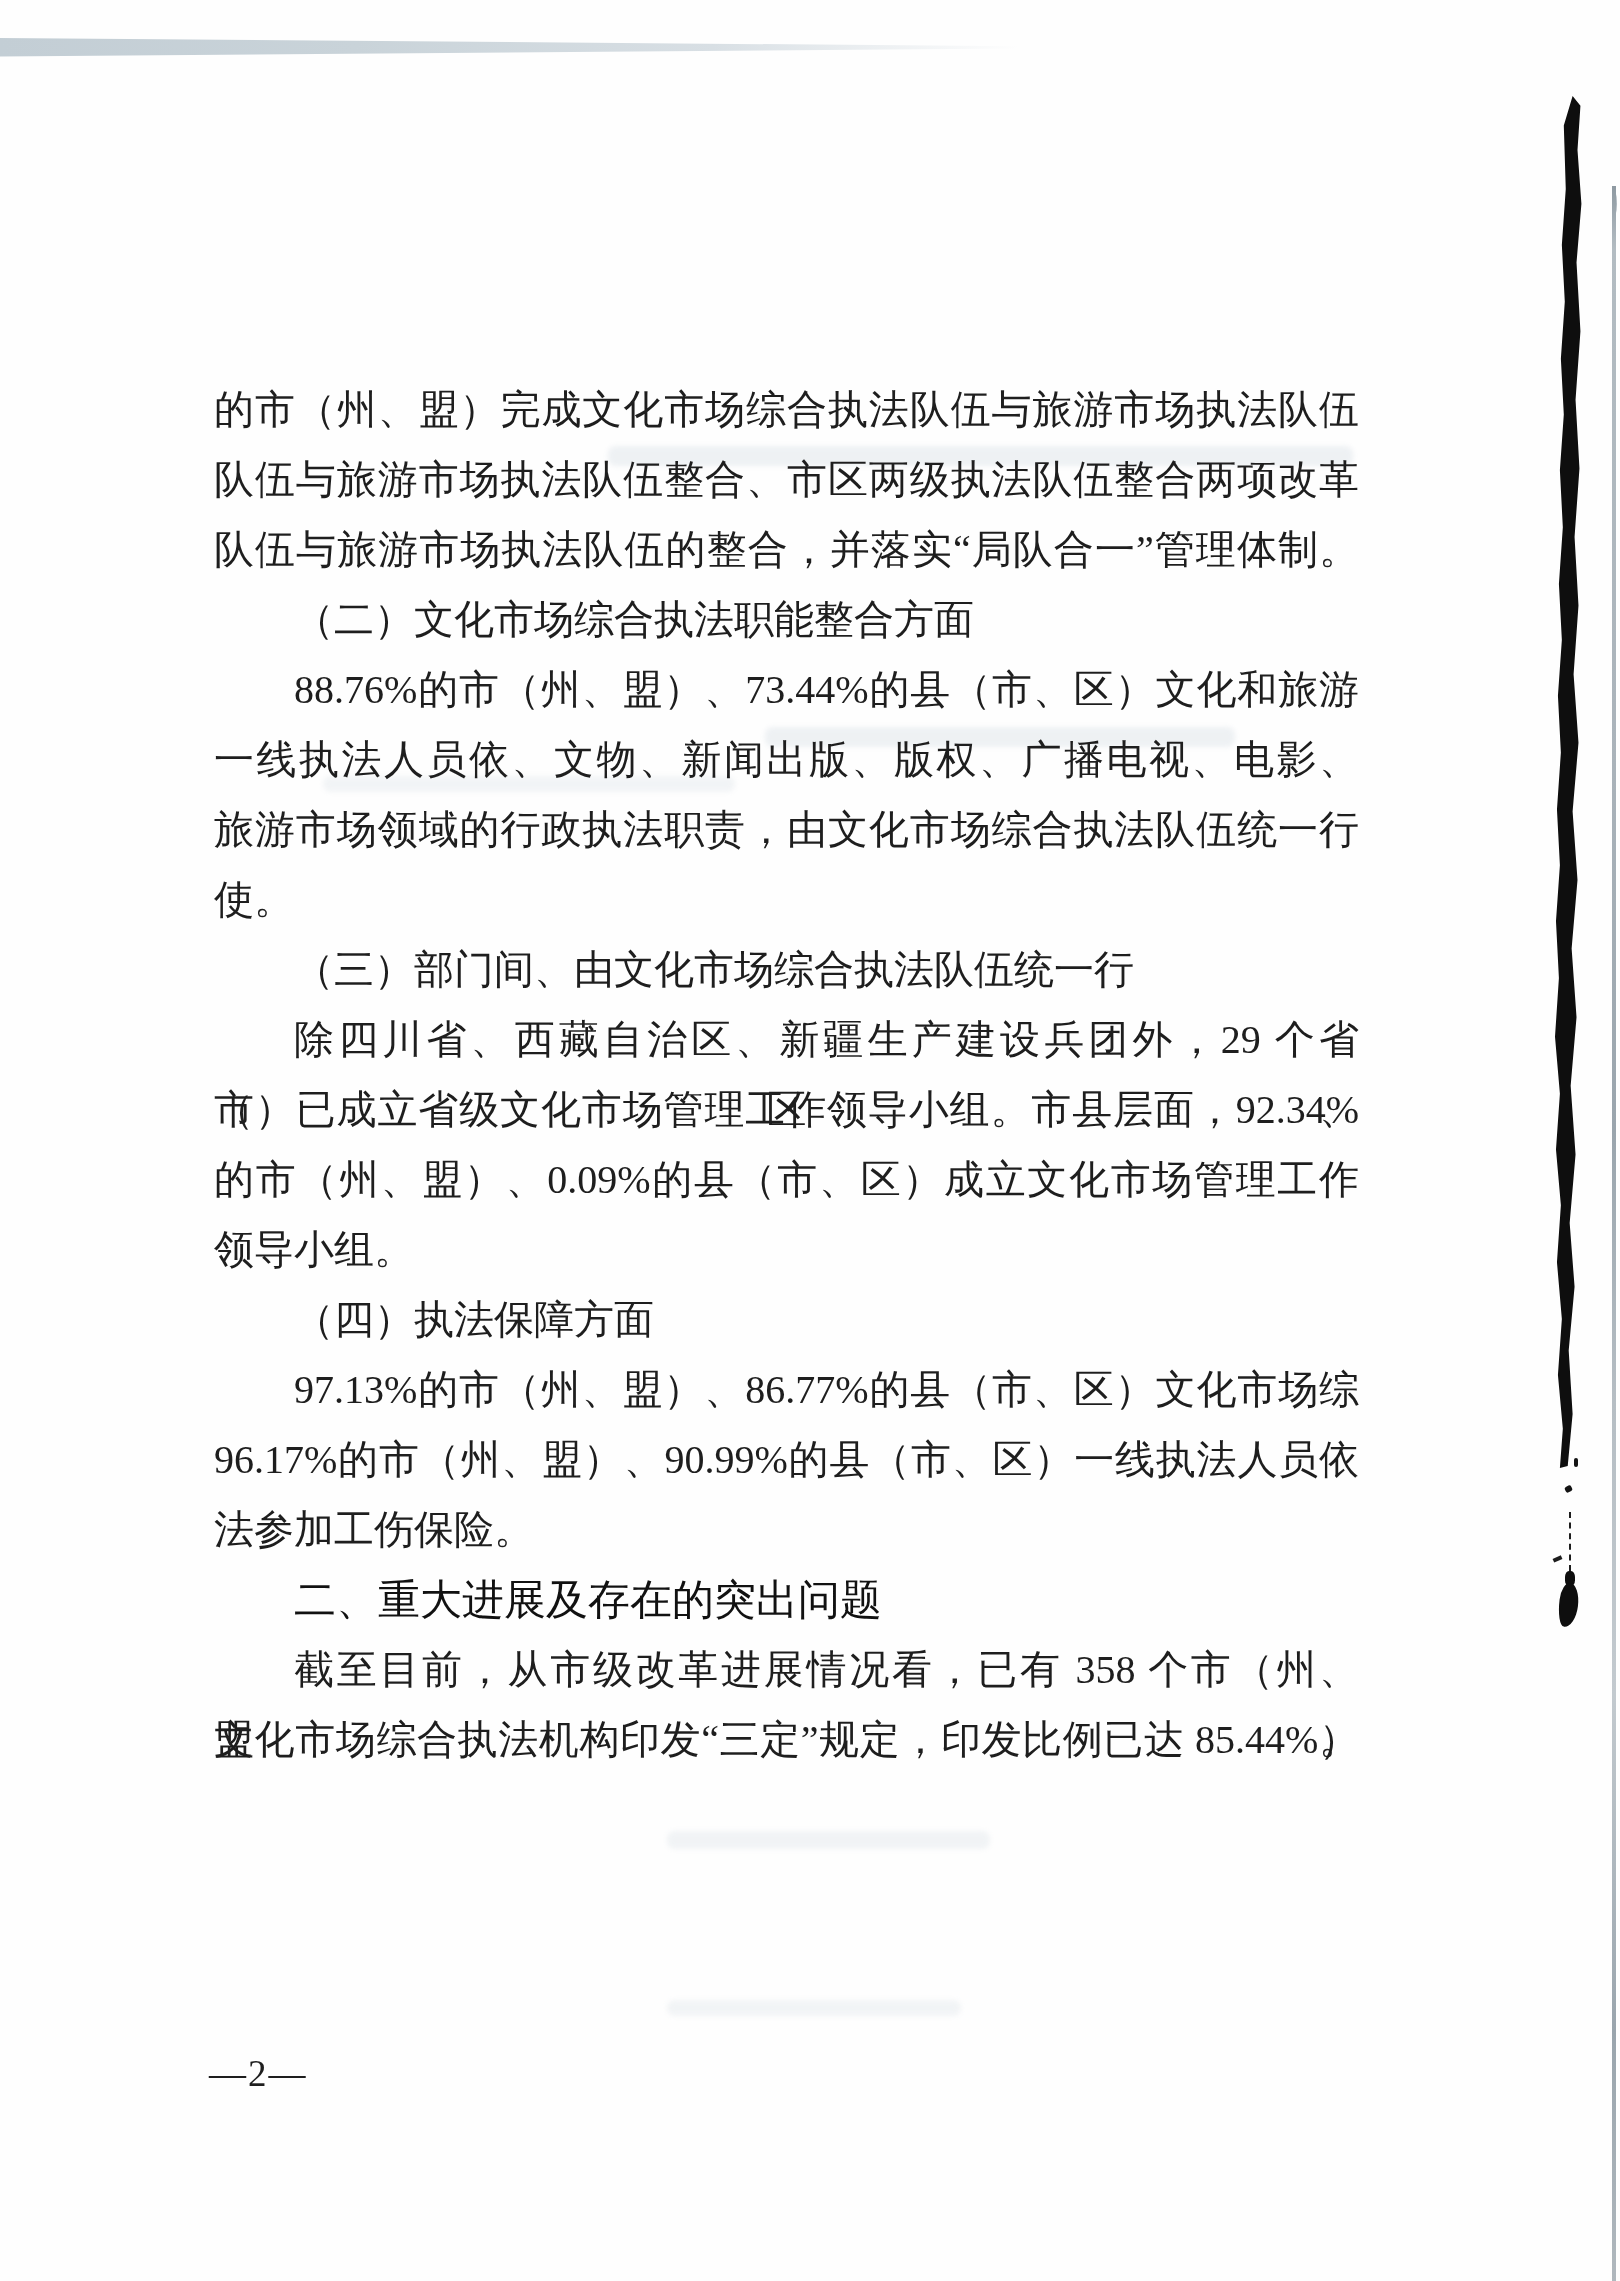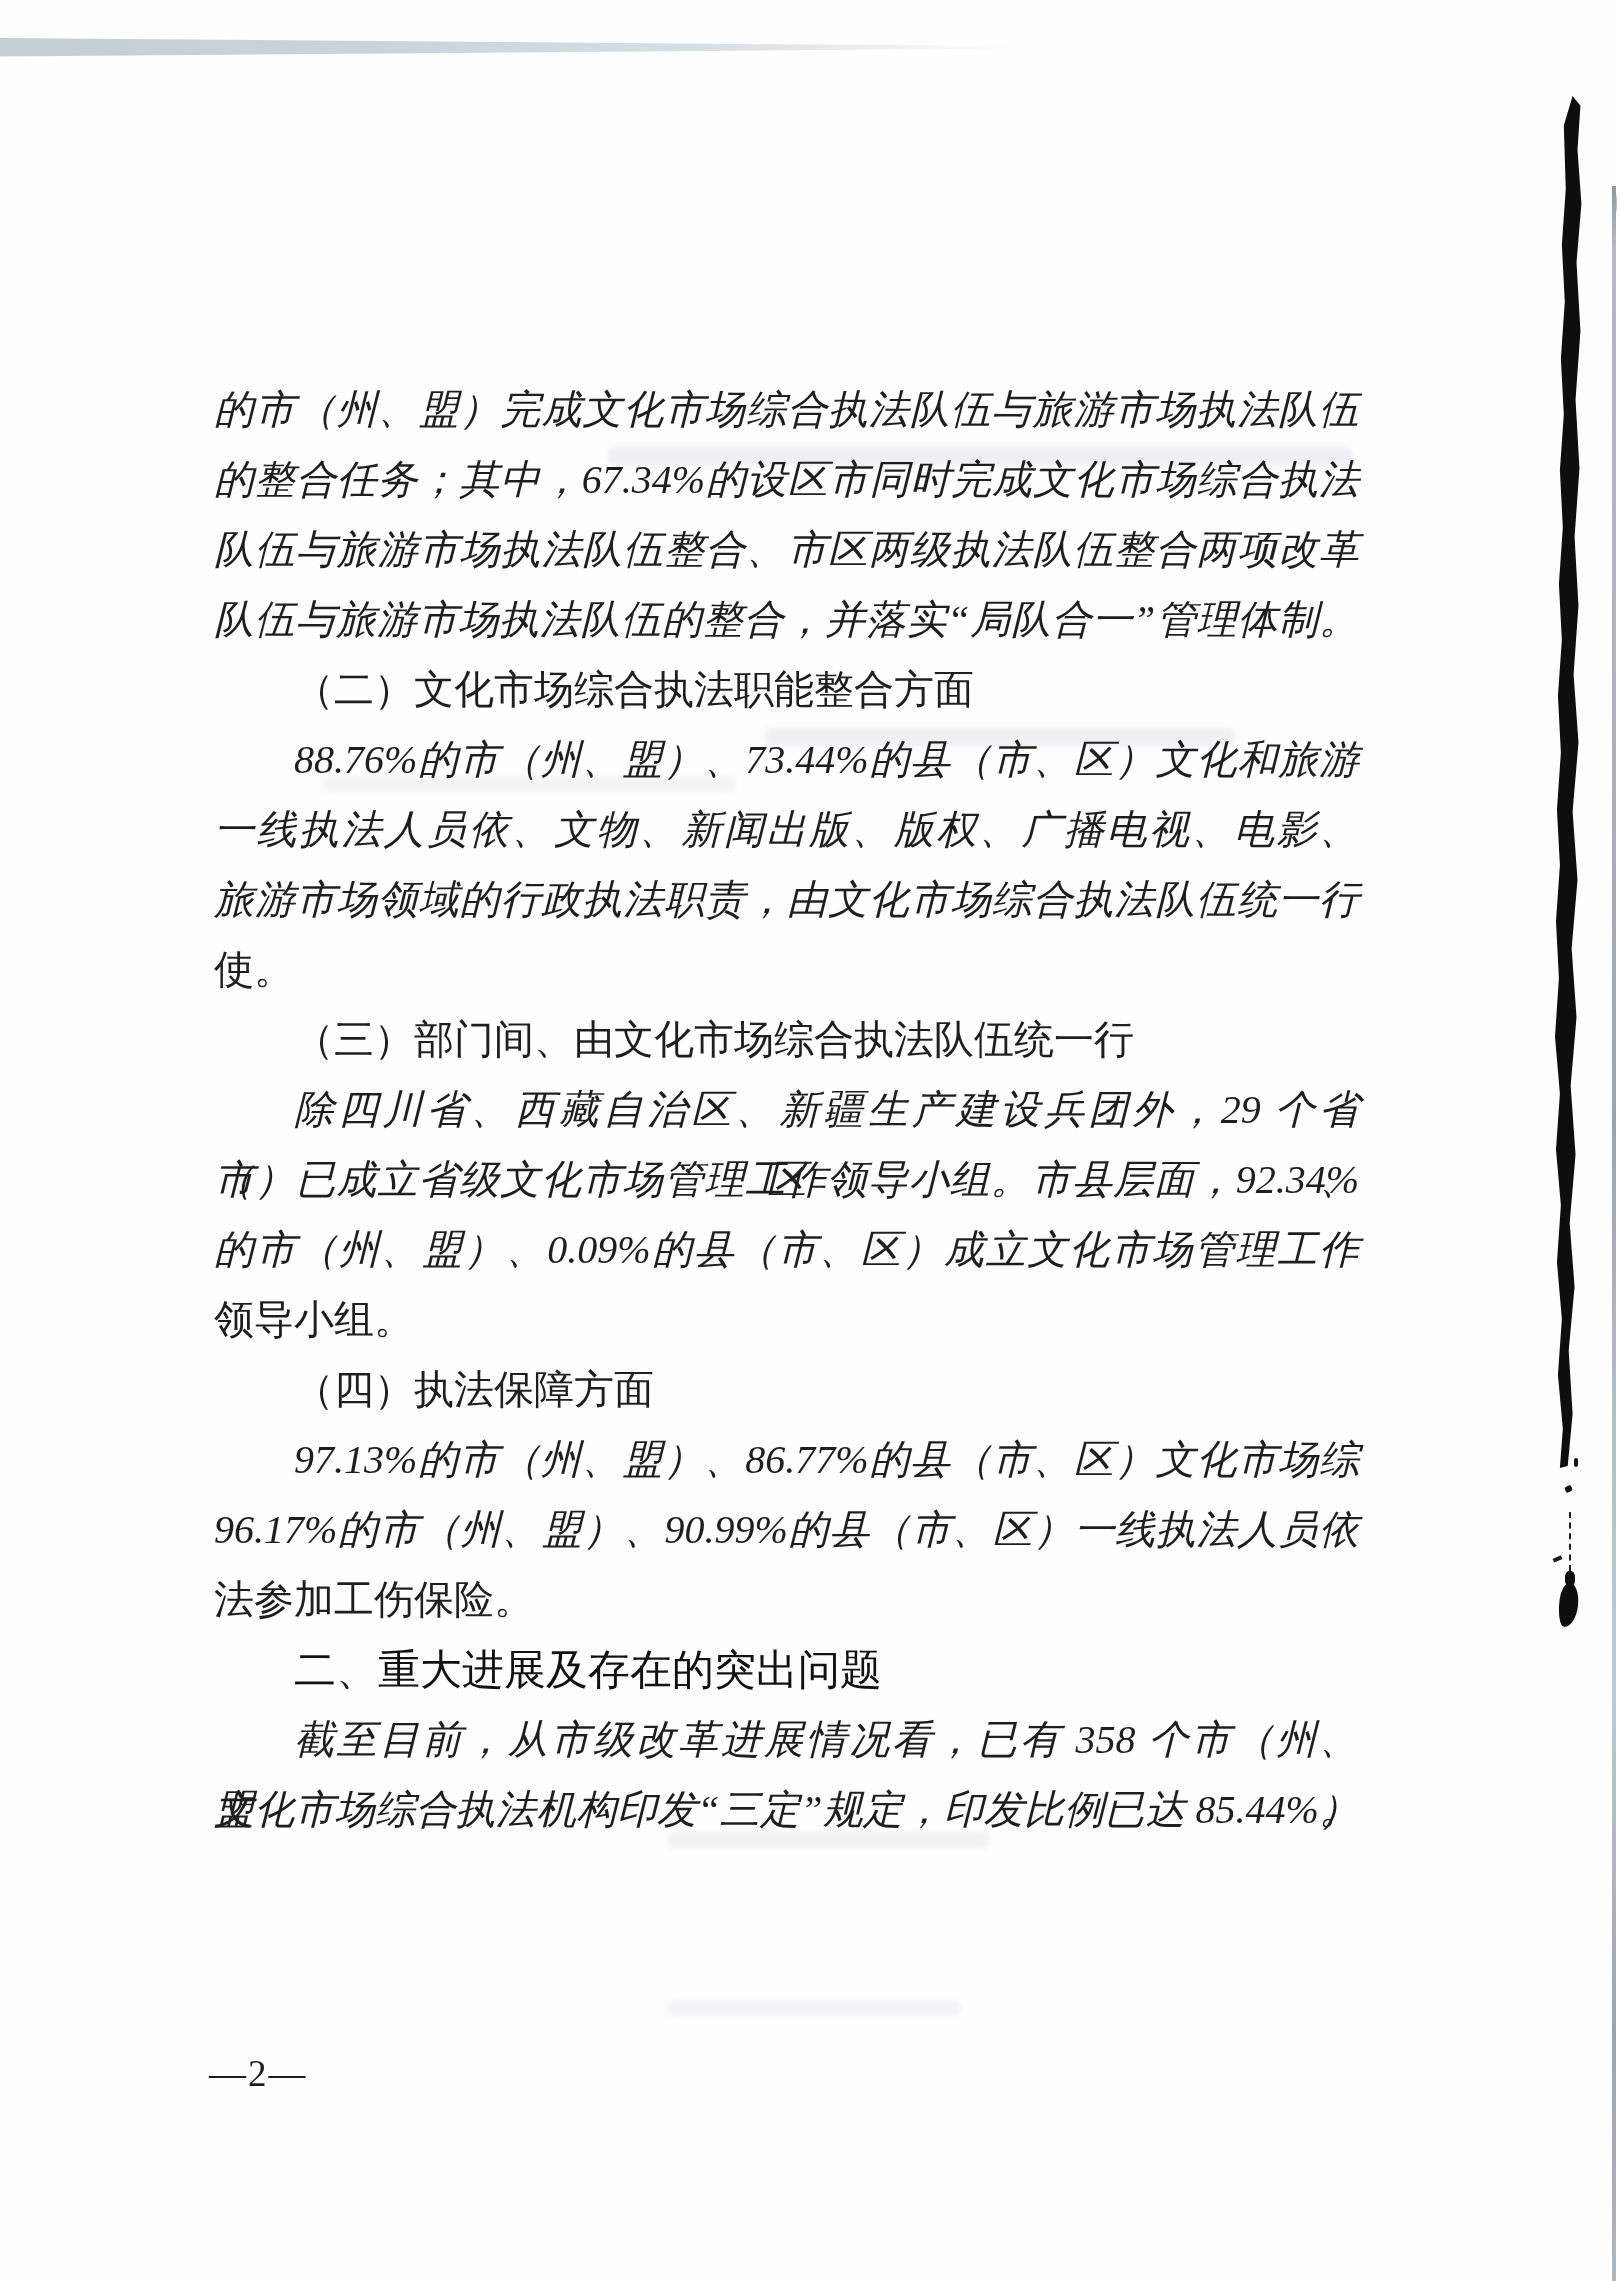--- a/index.html
+++ b/index.html
@@ -43,21 +43,21 @@
   .s5{left:667px;top:2000px;width:294px;height:15.7px;opacity:.12;}
   
   .text-block{
     position:absolute;left:214px;top:375px;width:1145px;
     color:#1e1e1e;
   }
   .ln{
     height:70px;line-height:70px;font-size:40px;
     text-justify:inter-character;
   }
-  .jf{text-align:justify;text-align-last:justify;font-style:italic;}
+  .jf{text-align:justify;text-align-last:justify;}
   .ind{text-indent:80px;}
   .head{
     font-family:"Liberation Sans","DejaVu Sans",sans-serif;
     font-weight:400;font-size:42px;color:#111;
   }
   .page-number{
     position:absolute;left:209px;top:2054px;
     font-size:37px;line-height:39px;color:#1e1e1e;
     letter-spacing:2px;
   }
@@ -82,21 +82,20 @@
   <div class="edge-line"></div>
 
   <div class="smudge s1"></div>
   <div class="smudge s2"></div>
   <div class="smudge s3"></div>
   <div class="smudge s4"></div>
   <div class="smudge s5"></div>
 
   <div class="text-block">
     <div class="ln jf">的市（州、盟）完成文化市场综合执法队伍与旅游市场执法队伍</div>
-    <div class="ln jf">的整合任务；其中，67.34%的设区市同时完成文化市场综合执法</div>
     <div class="ln jf">队伍与旅游市场执法队伍整合、市区两级执法队伍整合两项改革</div>
     <div class="ln jf">队伍与旅游市场执法队伍的整合，并落实“局队合一”管理体制。</div>
     <div class="ln ind">（二）文化市场综合执法职能整合方面</div>
     <div class="ln ind jf">88.76%的市（州、盟）、73.44%的县（市、区）文化和旅游</div>
     <div class="ln jf">一线执法人员依、文物、新闻出版、版权、广播电视、电影、</div>
     <div class="ln jf">旅游市场领域的行政执法职责，由文化市场综合执法队伍统一行</div>
     <div class="ln">使。</div>
     <div class="ln ind">（三）部门间、由文化市场综合执法队伍统一行</div>
     <div class="ln ind jf">除四川省、西藏自治区、新疆生产建设兵团外，29 个省（区、</div>
     <div class="ln jf">市）已成立省级文化市场管理工作领导小组。市县层面，92.34%</div>

